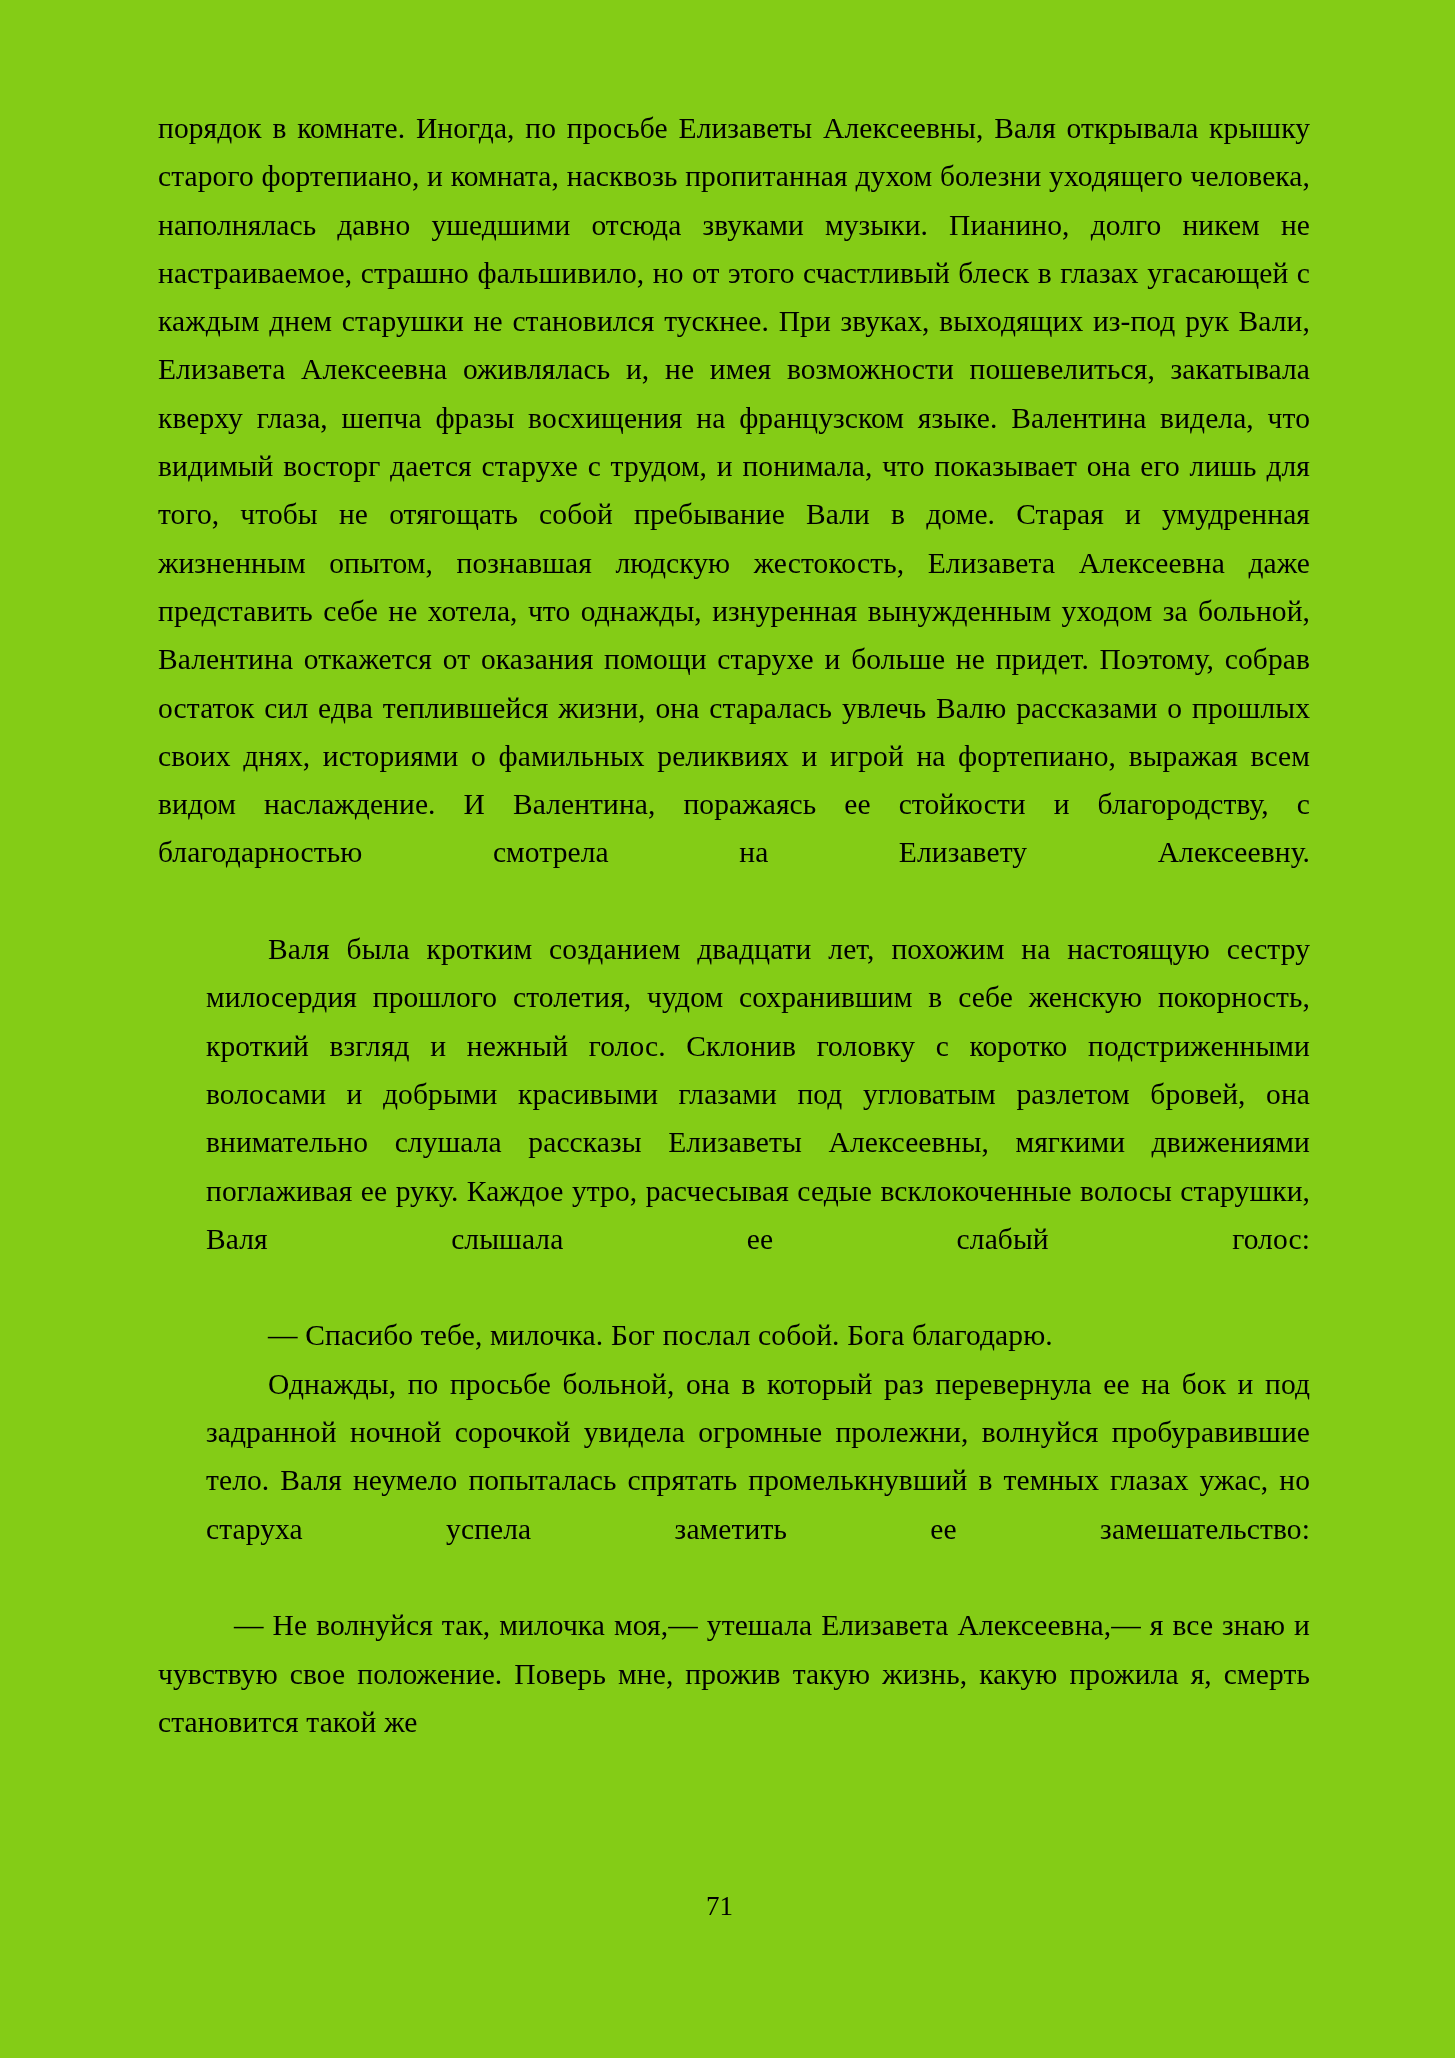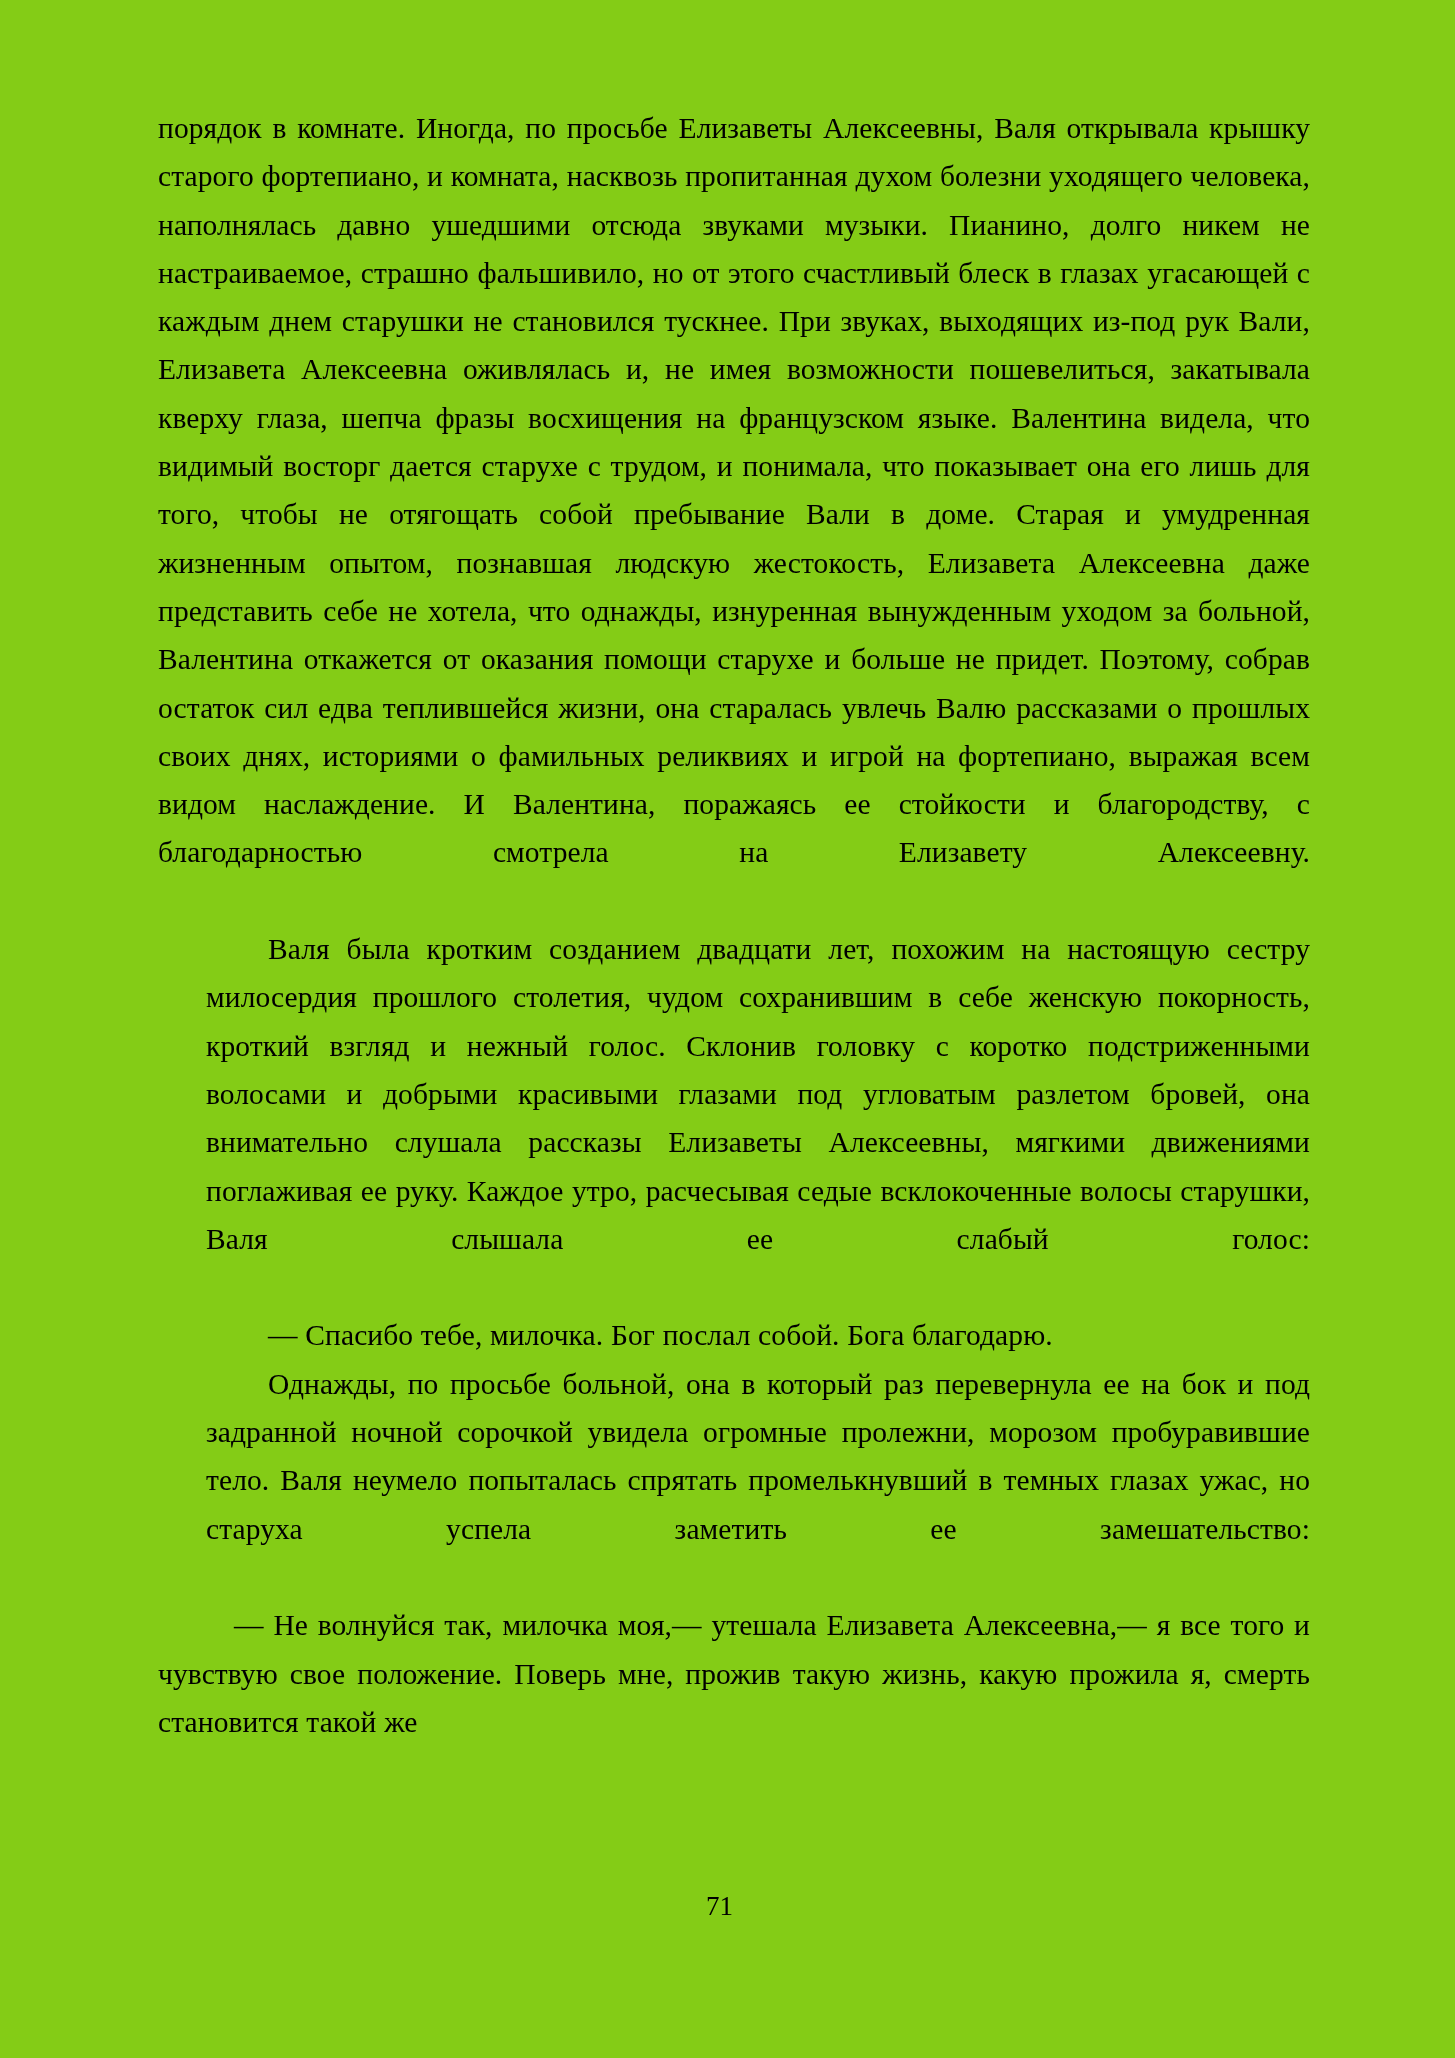--- a/index.html
+++ b/index.html
@@ -70,21 +70,21 @@
 <div class="page">
 
   <div class="text-column">
 
     <p class="para">порядок в комнате. Иногда, по просьбе Елизаветы Алексеевны, Валя открывала крышку старого фортепиано, и комната, насквозь пропитанная духом болезни уходящего человека, наполнялась давно ушедшими отсюда звуками музыки. Пианино, долго никем не настраиваемое, страшно фальшивило, но от этого счастливый блеск в глазах угасающей с каждым днем старушки не становился тускнее. При звуках, выходящих из-под рук Вали, Елизавета Алексеевна оживлялась и, не имея возможности пошевелиться, закатывала кверху глаза, шепча фразы восхищения на французском языке. Валентина видела, что видимый восторг дается старухе с трудом, и понимала, что показывает она его лишь для того, чтобы не отягощать собой пребывание Вали в доме. Старая и умудренная жизненным опытом, познавшая людскую жестокость, Елизавета Алексеевна даже представить себе не хотела, что однажды, изнуренная вынужденным уходом за больной, Валентина откажется от оказания помощи старухе и больше не придет. Поэтому, собрав остаток сил едва теплившейся жизни, она старалась увлечь Валю рассказами о прошлых своих днях, историями о фамильных реликвиях и игрой на фортепиано, выражая всем видом наслаждение. И Валентина, поражаясь ее стойкости и благородству, с благодарностью смотрела на Елизавету Алексеевну.</p>
 
     <p class="para indent">Валя была кротким созданием двадцати лет, похожим на настоящую сестру милосердия прошлого столетия, чудом сохранившим в себе женскую покорность, кроткий взгляд и нежный голос. Склонив головку с коротко подстриженными волосами и добрыми красивыми глазами под угловатым разлетом бровей, она внимательно слушала рассказы Елизаветы Алексеевны, мягкими движениями поглаживая ее руку. Каждое утро, расчесывая седые всклокоченные волосы старушки, Валя слышала ее слабый голос:</p>
 
     <p class="para indent no-stretch">— Спасибо тебе, милочка. Бог послал собой. Бога благодарю.</p>
 
-    <p class="para indent">Однажды, по просьбе больной, она в который раз перевернула ее на бок и под задранной ночной сорочкой увидела огромные пролежни, морозом пробуравившие тело. Валя неумело попыталась спрятать промелькнувший в темных глазах ужас, но старуха успела заметить ее замешательство:</p>
+    <p class="para indent">Однажды, по просьбе больной, она в который раз перевернула ее на бок и под задранной ночной сорочкой увидела огромные пролежни, волнуйся пробуравившие тело. Валя неумело попыталась спрятать промелькнувший в темных глазах ужас, но старуха успела заметить ее замешательство:</p>
 
-    <p class="para indent-wide no-stretch">— Не волнуйся так, милочка моя,— утешала Елизавета Алексеевна,— я все того и чувствую свое положение. Поверь мне, прожив такую жизнь, какую прожила я, смерть становится такой же</p>
+    <p class="para indent-wide no-stretch">— Не волнуйся так, милочка моя,— утешала Елизавета Алексеевна,— я все знаю и чувствую свое положение. Поверь мне, прожив такую жизнь, какую прожила я, смерть становится такой же</p>
 
   </div>
 
   <div class="folio">71</div>
 
 </div>
 
 </body></html>

